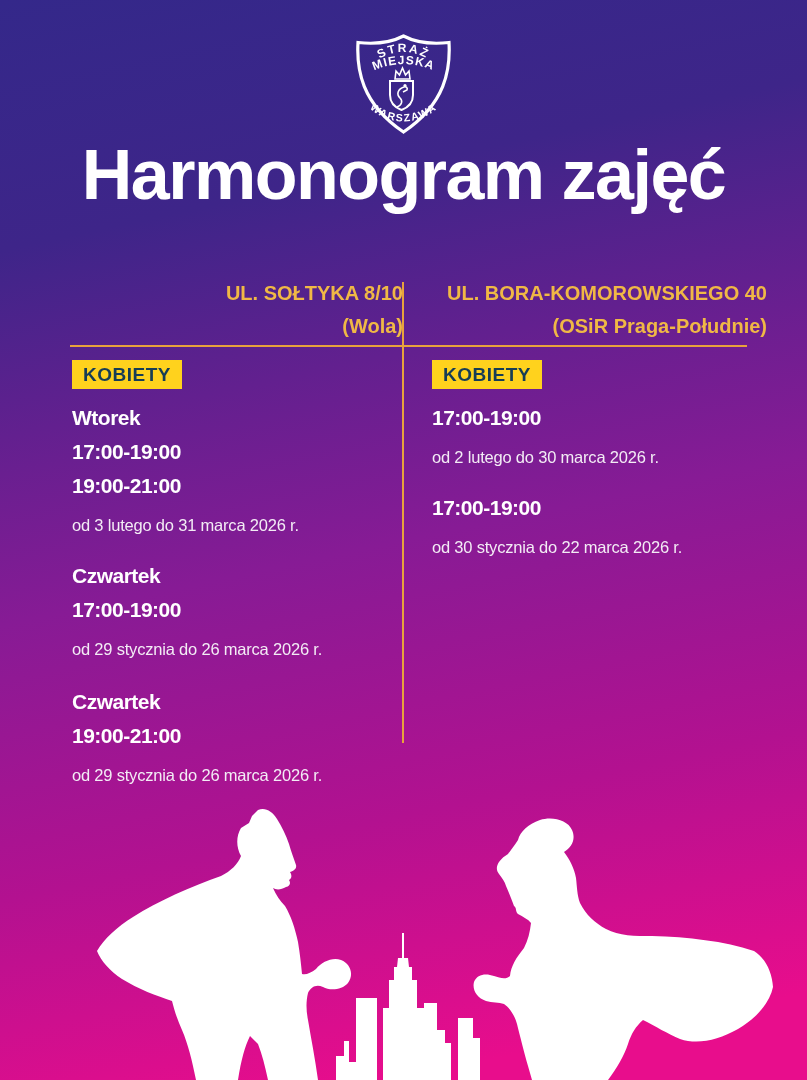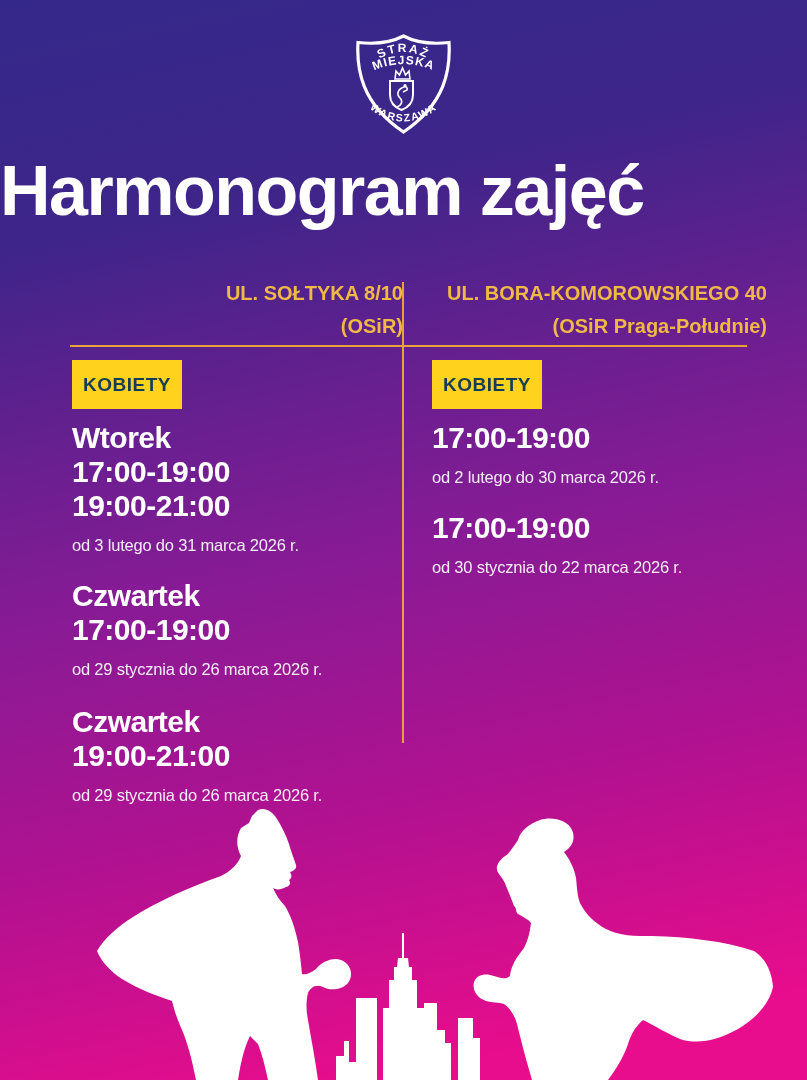--- a/index.html
+++ b/index.html
@@ -10,47 +10,47 @@
       var(--bg-top,#34288a) 0%,
       #3e2589 20%,
       var(--bg-mid,#871b95) 50%,
       #b31190 72%,
       var(--bg-bottom,#e80d8c) 93%);
   }
   .logo { position:absolute; left:355px; top:33px; width:97px; height:102px; }
   .logo text { fill:#fff; font-family:"Liberation Sans",sans-serif; font-weight:bold; }
 
   .title {
-    position:absolute; top:153px; left:0; width:100%; margin:0;
-    color:var(--text,#fff);
+    position:absolute; top:137px; left:0; width:100%; margin:0;
+    text-align:center; color:var(--text,#fff);
     font-size:70px; font-weight:bold; letter-spacing:-1.5px; line-height:1.1;
   }
 
   .loc-header { position:absolute; top:277px; text-align:right;
     color:var(--gold,#f0b845); font-weight:bold; font-size:20px; line-height:33px; }
   .h-left  { left:70px;  width:333px; }
   .h-right { left:420px; width:347px; }
 
   .rule { position:absolute; top:345px; height:2px; background:var(--line-gold,#e8a23c); }
   .rule-left  { left:70px;  width:333px; }
   .rule-right { left:403px; width:344px; }
   .divider { position:absolute; left:402px; top:282px; width:2px; height:461px;
     background:var(--line-gold,#e8a23c); }
 
   .body-col { position:absolute; top:360px; color:var(--text,#fff); }
   .b-left  { left:72px;  width:330px; }
   .b-right { left:432px; width:323px; }
 
   .badge { display:inline-block; background:var(--badge-bg,#ffd21d);
     color:var(--badge-text,#173d56); font-weight:bold; font-size:19px;
-    line-height:29px; padding:10px 11px; letter-spacing:.5px; }
+    line-height:29px; padding:0 11px; letter-spacing:.5px; }
   .group + .group { margin-top:26px; }
   .session { margin-top:12px; }
   .session + .session { margin-top:24px; }
-  .day-line { font-size:30px; font-weight:bold; line-height:34px; letter-spacing:-.5px; }
+  .day-line { font-size:21px; font-weight:bold; line-height:34px; letter-spacing:-.5px; }
   .period { font-size:16.5px; line-height:20px; margin-top:12px;
     color:#f3ecf5; letter-spacing:-.2px; }
 
   .silhouettes { position:absolute; left:0; bottom:0; width:807px; height:290px; display:block; }
   .silhouettes path { fill:#fff; }
 </style>
 </head>
 <body>
 
 <div class="poster">
@@ -74,21 +74,21 @@
     <path d="M40,46 L41,38 L44.5,42 L47.5,35 L50.5,42 L54,38 L55,46 Z" fill="none" stroke="#fff" stroke-width="1.6"></path>
     <path d="M35,48 L58,48 L58,62 C58,70 53,74.5 46.5,77 C40,74.5 35,70 35,62 Z" fill="none" stroke="#fff" stroke-width="2"></path>
     <circle cx="50" cy="52.5" r="1.6" fill="#fff"></circle>
     <path d="M49,54 C43,56 41,61 45,65 C48,68 47,72 42,74 M49,54 C51,53 53,55 52,57 L48,59" fill="none" stroke="#fff" stroke-width="1.6"></path>
   </svg>
 
   <h1 class="title">Harmonogram zajęć</h1>
 
   <div class="loc-header h-left">
     <div>UL. SOŁTYKA 8/10</div>
-    <div>(OSiR)</div>
+    <div>(Wola)</div>
   </div>
   <div class="loc-header h-right">
     <div>UL. BORA-KOMOROWSKIEGO 40</div>
     <div>(OSiR Praga-Południe)</div>
   </div>
 
   <div class="rule rule-left"></div>
   <div class="rule rule-right"></div>
   <div class="divider"></div>
 

